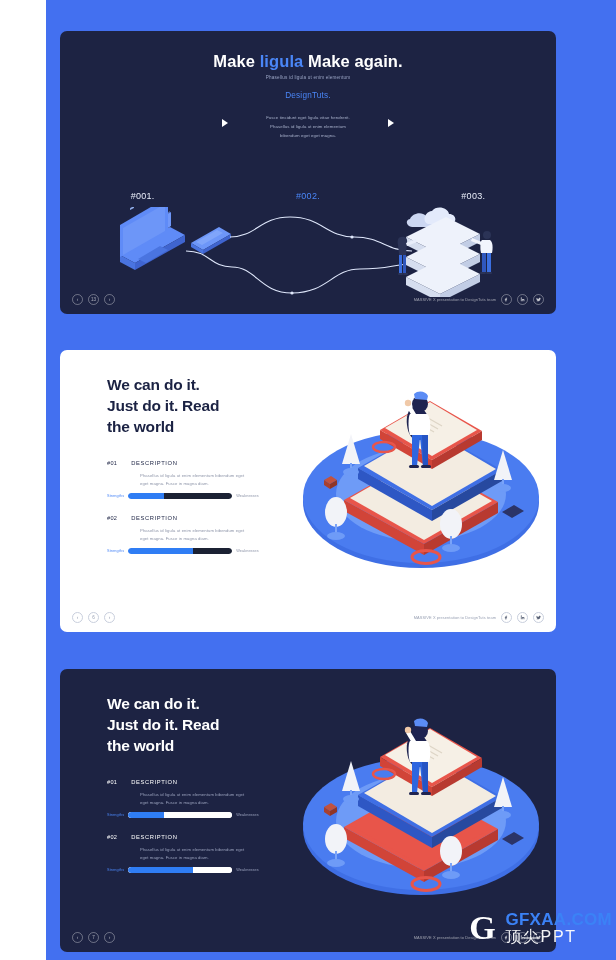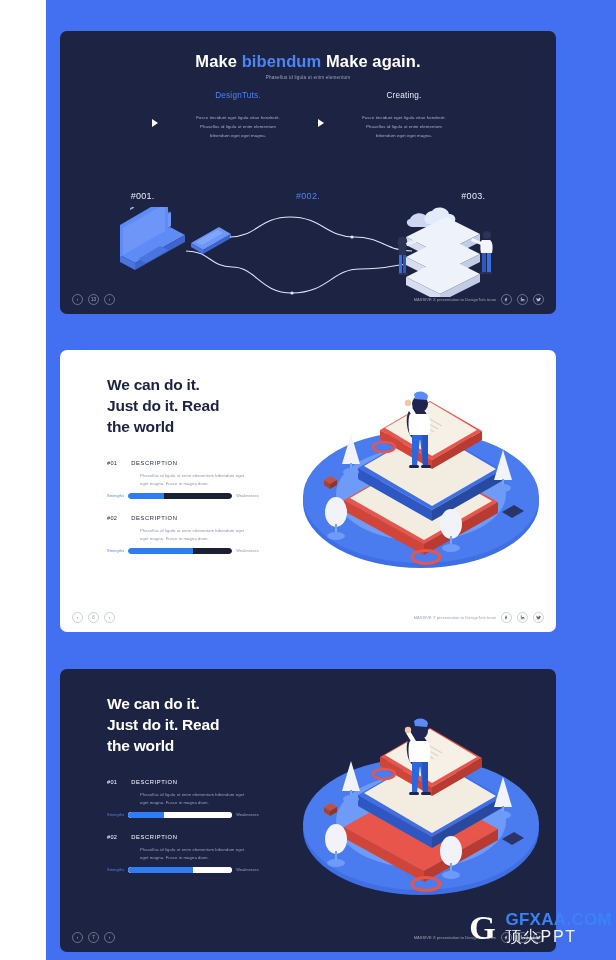--- a/index.html
+++ b/index.html
@@ -156,39 +156,35 @@
 </style>
 </head>
 <body>
 
 <div class="bg-blue"></div>
 <div class="bg-white-strip"></div>
 
 <div class="slide dark" id="slide1">
 
   <div class="s1-title">
-    <span>Make </span><span class="hl">bibendum</span><span> Make again.</span>
+    <span>Make </span><span class="hl">ligula</span><span> Make again.</span>
   </div>
   <div class="s1-sub">Phasellus id ligula ut enim elementum</div>
 
   <div class="cols">
     <div class="arrow">
         <div class="tri"></div>
       </div>
     <div class="col active">
       <div class="col-h">DesignTuts.</div>
       <div class="col-p">Fusce tincidunt eget ligula vitae hendrerit. Phasellus id ligula ut enim elementum bibendum eget eget magna.</div>
     </div>
     <div class="arrow">
         <div class="tri"></div>
       </div>
-    <div class="col">
-      <div class="col-h">Creating.</div>
-      <div class="col-p">Fusce tincidunt eget ligula vitae hendrerit. Phasellus id ligula ut enim elementum bibendum eget eget magna.</div>
-    </div>
   </div>
 
   <div class="nums">
     <div class="num">#001.</div>
     <div class="num active">#002.</div>
     <div class="num">#003.</div>
   </div>
 
   <svg class="illu1" viewBox="0 0 496 90">
 

